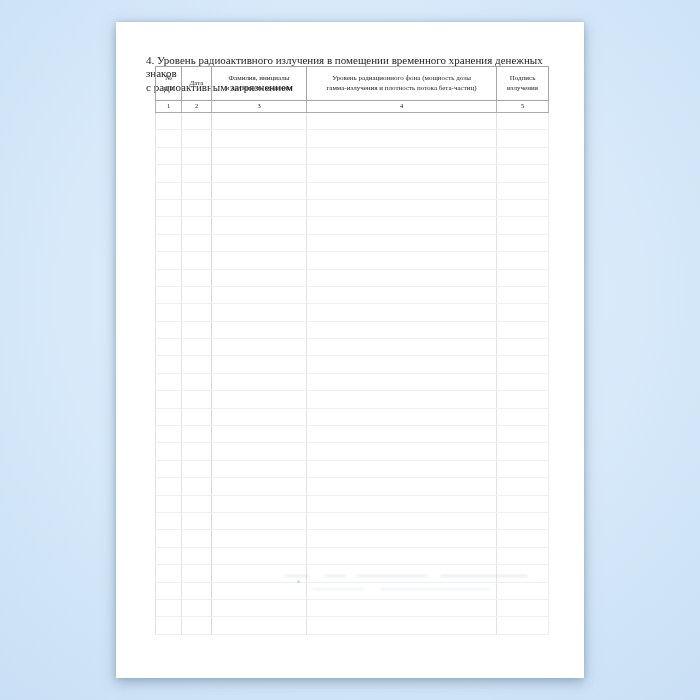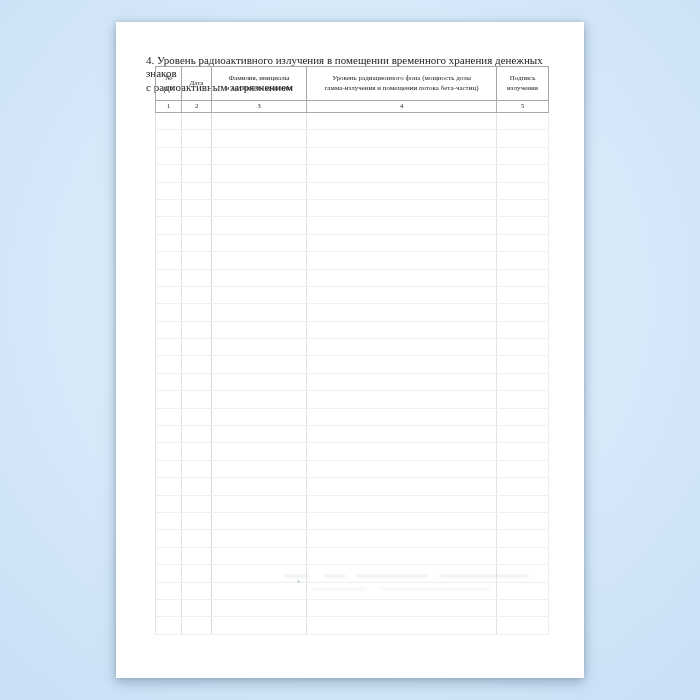--- a/index.html
+++ b/index.html
@@ -127,21 +127,21 @@
       <col style="width:52px">
     </colgroup>
     <thead>
       <tr class="header-row">
         <th>№
 п/п</th>
         <th>Дата</th>
         <th>Фамилия, инициалы
 и должность хранения</th>
         <th>Уровень радиационного фона (мощность дозы
-гамма-излучения и помещении потока бета-частиц)</th>
+гамма-излучения и плотность потока бета-частиц)</th>
         <th>Подпись
 излучения</th>
       </tr>
       <tr class="number-row">
         <th>1</th>
         <th>2</th>
         <th>3</th>
         <th>4</th>
         <th>5</th>
       </tr>

